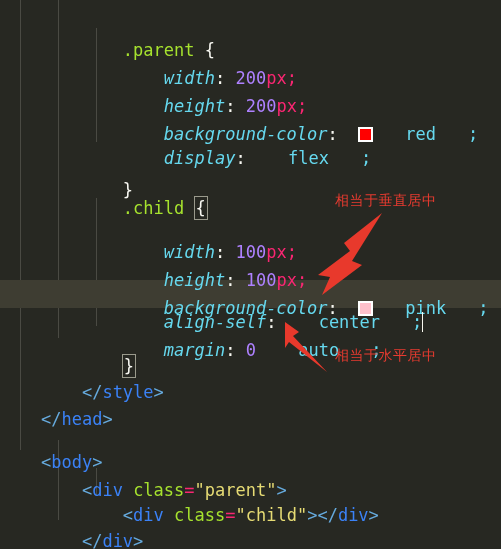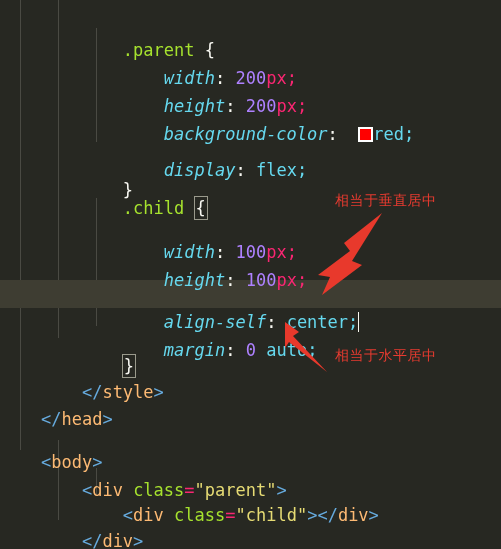--- a/index.html
+++ b/index.html
@@ -53,24 +53,24 @@
     display: inline-block;
     white-space: pre;
   }
 
   
   .t-sel     { color: #a6e22e; }               
   .t-prop    { color: #66d9ef; font-style: italic; }  
   .t-punc    { color: #f8f8f2; }
   .t-num     { color: #ae81ff; }
   .t-unit    { color: #f92672; }
-  .t-val     { color: #66d9ef; }
+  .t-val     { color: #66d9ef; padding-left: 32px; }
   .t-brace   { color: #f8f8f2; }
   .t-tagbr   { color: #66aadd; }               
-  .t-tag     { color: #fdba74; }               
+  .t-tag     { color: #3b82f6; }               
   .t-attr    { color: #a6e22e; }               
   .t-eq      { color: #f92672; }
   .t-str     { color: #e6db74; }               
 
   
   .swatch {
     display: inline-block;
     width: 11px;
     height: 11px;
     vertical-align: middle;
@@ -137,21 +137,21 @@
   </div>
 
   <div class="line" style="top:64px;">
     <span class="code">            </span><span class="t-prop">height</span><span class="t-punc">:</span><span class="code"> </span><span class="t-num">200</span><span class="t-unit">px</span><span class="t-unit">;</span>
   </div>
 
   <div class="line" style="top:92px;">
     <span class="code">            </span><span class="t-prop">background-color</span><span class="t-punc">:</span><span class="code">  </span><span class="swatch" style="background:#ff0000;"></span><span class="t-val">red</span><span class="t-val">;</span>
   </div>
 
-  <div class="line" style="top:128px;">
+  <div class="line" style="top:116px;">
     <span class="code">            </span><span class="t-prop">display</span><span class="t-punc">:</span><span class="code"> </span><span class="t-val">flex</span><span class="t-val">;</span>
   </div>
 
   <div class="line" style="top:148px;">
     <span class="code">        </span><span class="t-brace">}</span>
   </div>
 
   <div class="line" style="top:176px;"></div>
 
   <div class="line" style="top:166px;">
@@ -159,20 +159,23 @@
   </div>
 
   <div class="line" style="top:210px;">
     <span class="code">            </span><span class="t-prop">width</span><span class="t-punc">:</span><span class="code"> </span><span class="t-num">100</span><span class="t-unit">px</span><span class="t-unit">;</span>
   </div>
 
   <div class="line" style="top:238px;">
     <span class="code">            </span><span class="t-prop">height</span><span class="t-punc">:</span><span class="code"> </span><span class="t-num">100</span><span class="t-unit">px</span><span class="t-unit">;</span>
   </div>
 
+  <div class="line" style="top:266px;">
+    <span class="code">            </span><span class="t-prop">background-color</span><span class="t-punc">:</span><span class="code">  </span><span class="swatch" style="background:#ffc0cb;"></span><span class="t-val">pink</span><span class="t-val">;</span>
+  </div>
 
   <div class="line" style="top:280px;">
     <span class="code">            </span><span class="t-prop">align-self</span><span class="t-punc">:</span><span class="code"> </span><span class="t-val">center</span><span class="t-val">;</span><span class="caret"></span>
   </div>
 
   <div class="line" style="top:308px;">
     <span class="code">            </span><span class="t-prop">margin</span><span class="t-punc">:</span><span class="code"> </span><span class="t-num">0</span><span class="code"> </span><span class="t-val">auto</span><span class="t-val">;</span>
   </div>
 
   <div class="line" style="top:324px;">

